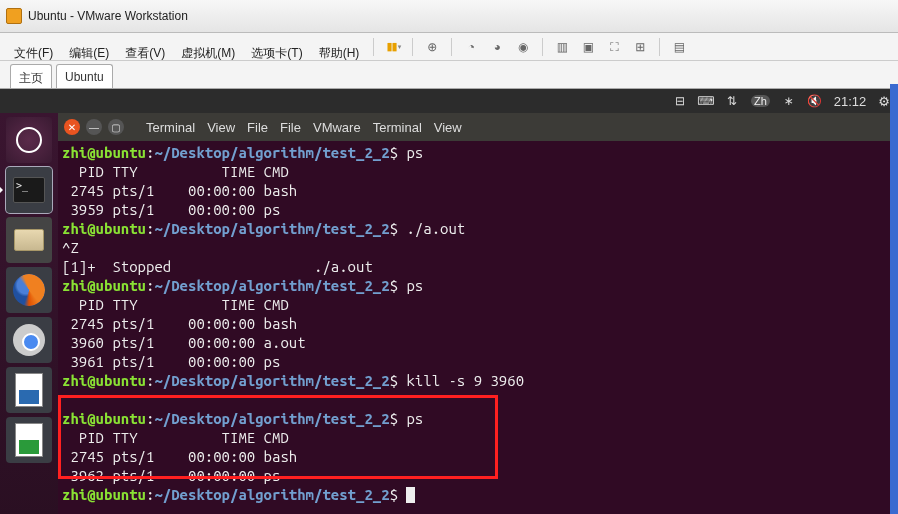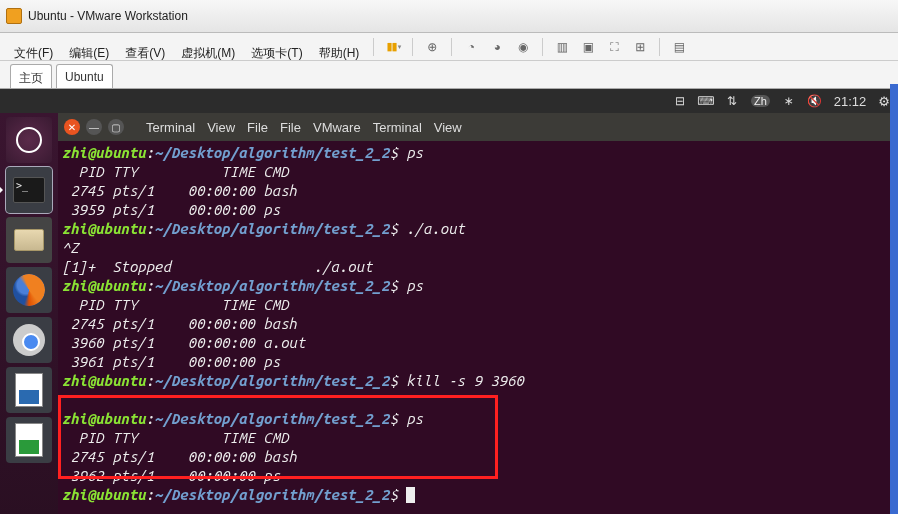--- a/index.html
+++ b/index.html
@@ -70,21 +70,21 @@
 .tctrl.close { background: #e95420; color: #fff; }
 .tctrl.min { background: #555; color: #ddd; }
 .tctrl.max { background: #555; color: #ddd; }
 .term-menus { display: flex; gap: 12px; margin-left: 14px; color: #ddd; font-size: 13px; }
 .term-menus span { cursor: pointer; }
 
 .term-body { flex: 1; background: #300a24; font-family: "Ubuntu Mono", "Consolas", monospace; font-size: 15px; line-height: 19px; color: #eee; padding: 2px 4px; white-space: pre; overflow: hidden; position: relative; }
 .prompt-user { color: #8ae234; font-weight: bold; }
 .prompt-path { color: #729fcf; font-weight: bold; }
 .prompt-dollar { color: #eee; }
-.term-body .row { display: block; font-style: italic; }
+.term-body .row { display: block; }
 .redbox { position: absolute; border: 3px solid #ff2020; pointer-events: none; }
 .cursor { display: inline-block; width: 9px; height: 16px; background: #eee; vertical-align: text-bottom; }
 
 
 .right-edge { position: absolute; top: 84px; right: 0; width: 8px; bottom: 0; background: #3a6ad0; }
 </style>
 </head>
 <body>
 
 <div class="win-titlebar">

